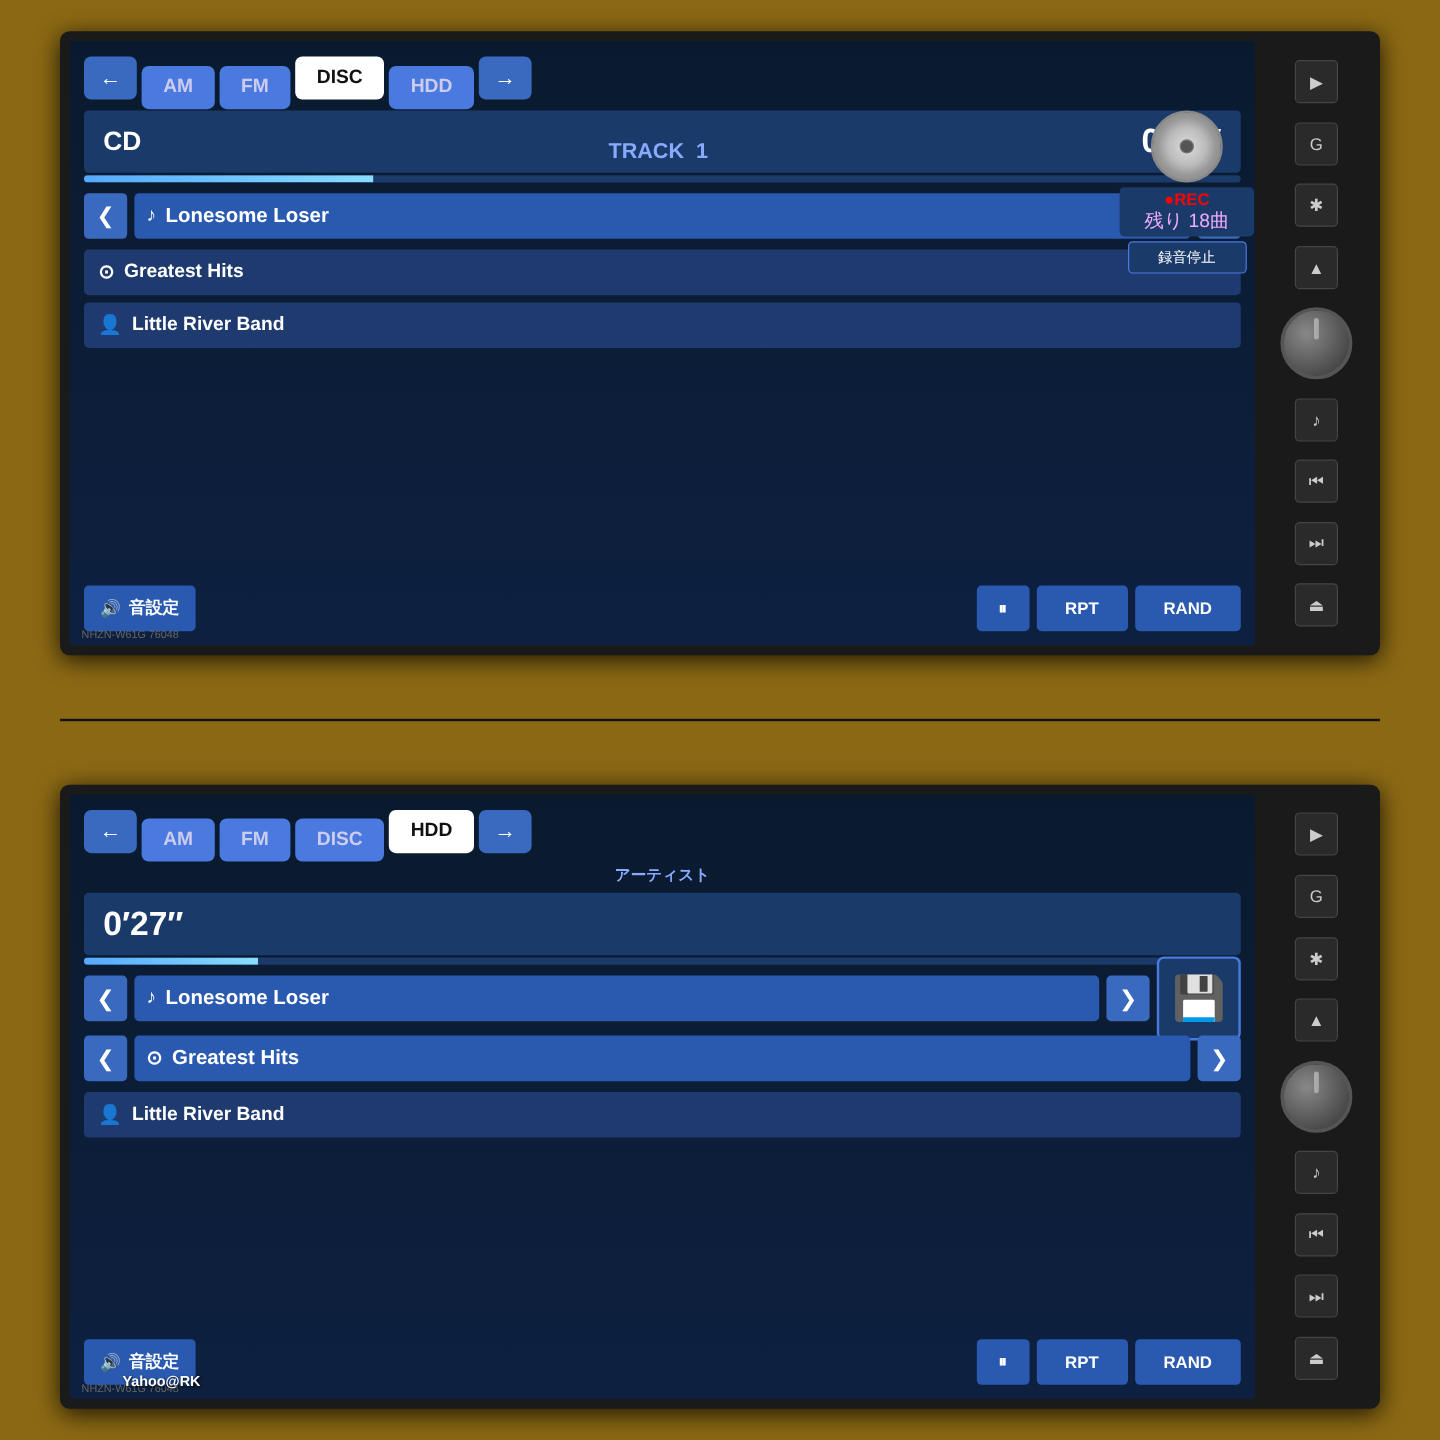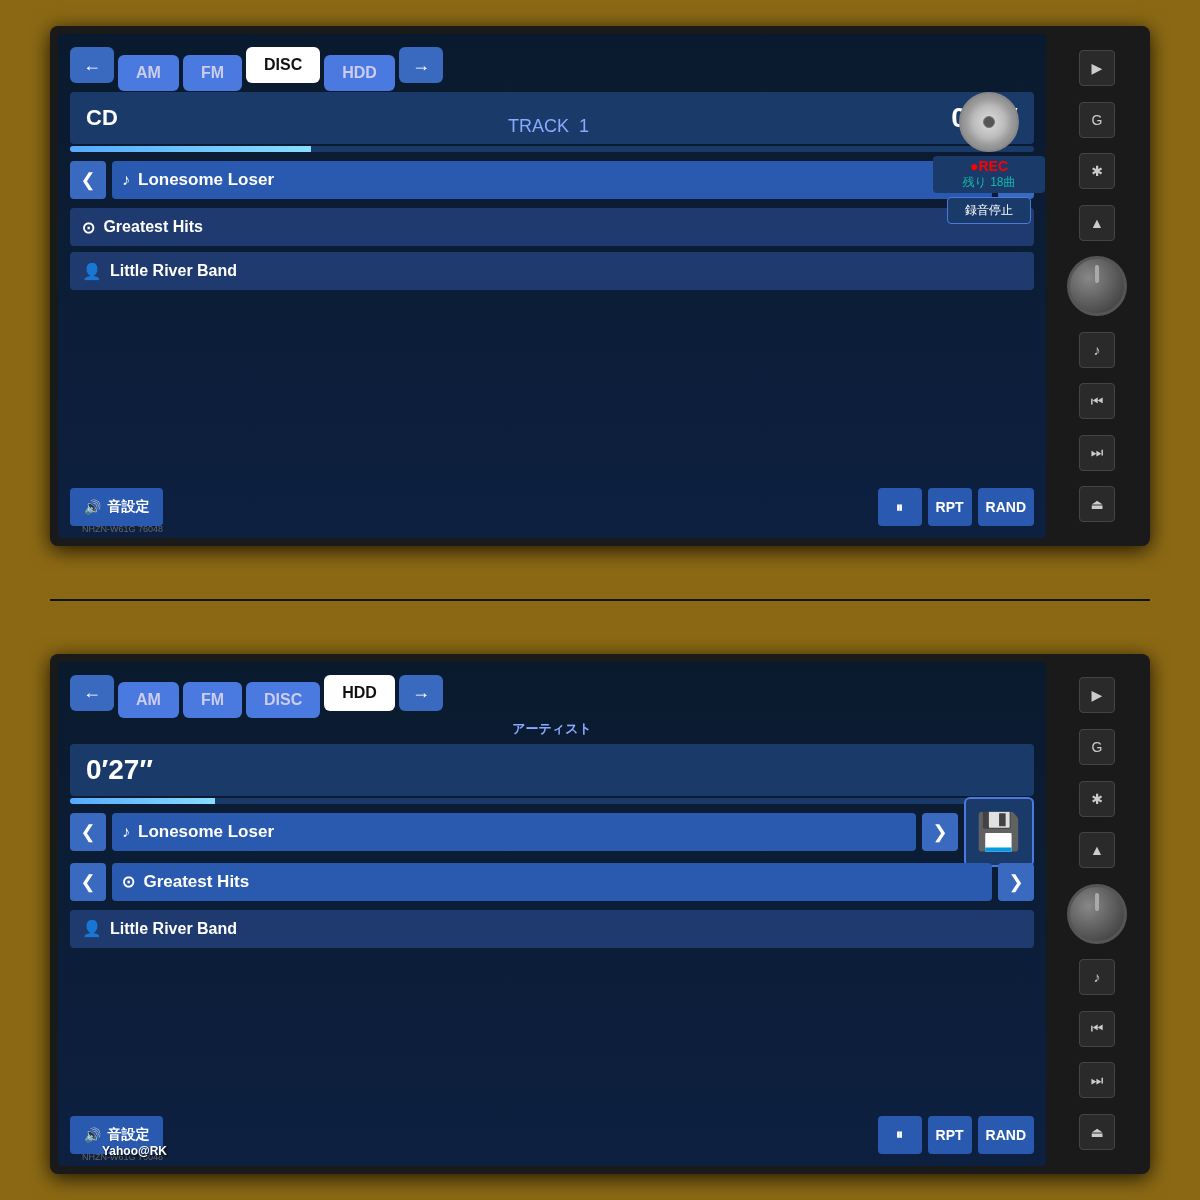--- a/index.html
+++ b/index.html
@@ -103,21 +103,21 @@
     .status-bar .mode-label {
       color: white;
       font-size: 22px;
       font-weight: bold;
       min-width: 40px;
     }
 
     .status-bar .track-info {
       color: #8af;
       font-size: 18px;
-      font-weight: normal;
+      font-weight: bold;
       margin-left: 20px;
       flex: 1;
       text-align: center;
       margin-top: 16px;
     }
 
     .status-bar .time-display {
       color: white;
       font-size: 28px;
       font-weight: bold;
@@ -233,33 +233,33 @@
       padding: 2px 8px;
       text-align: center;
       width: 112px;
     }
     .rec-text {
       color: red;
       font-size: 14px;
       font-weight: bold;
     }
     .rec-count {
-      color: #14b8a6;
-      font-size: 12px;
+      color: #f0abfc;
+      font-size: 16px;
     }
 
     .rec-stop-btn {
       background: #1a3a6a;
       border: 1px solid #4a7adf;
       border-radius: 4px;
       color: white;
       font-size: 12px;
       padding: 4px 8px;
       cursor: pointer;
-      width: 84px;
+      width: 99px;
       text-align: center;
     }
 
     
     .bottom-controls {
       display: flex;
       align-items: center;
       gap: 6px;
       height: 42px;
       margin-top: auto;
@@ -270,21 +270,21 @@
       background: #2a5aaf;
       border: none;
       border-radius: 4px;
       color: white;
       font-size: 14px;
       font-weight: bold;
       cursor: pointer;
       display: flex;
       align-items: center;
       justify-content: center;
-      padding: 0 8px;
+      padding: 0 24px;
       gap: 6px;
     }
 
     .ctrl-btn.sound {
       padding: 0 14px;
     }
 
     .spacer { flex: 1; }
 
     .ctrl-btn.pause-btn {
@@ -337,21 +337,21 @@
       border-radius: 2px;
       position: absolute;
       top: 6px;
     }
 
     .model-text {
       color: #666;
       font-size: 9px;
       position: absolute;
       bottom: 4px;
-      left: 24px;
+      left: 10px;
     }
 
     
     .hdd-icon-box {
       width: 70px;
       height: 70px;
       background: #1a3a6a;
       border: 2px solid #4a7adf;
       border-radius: 6px;
       display: flex;

